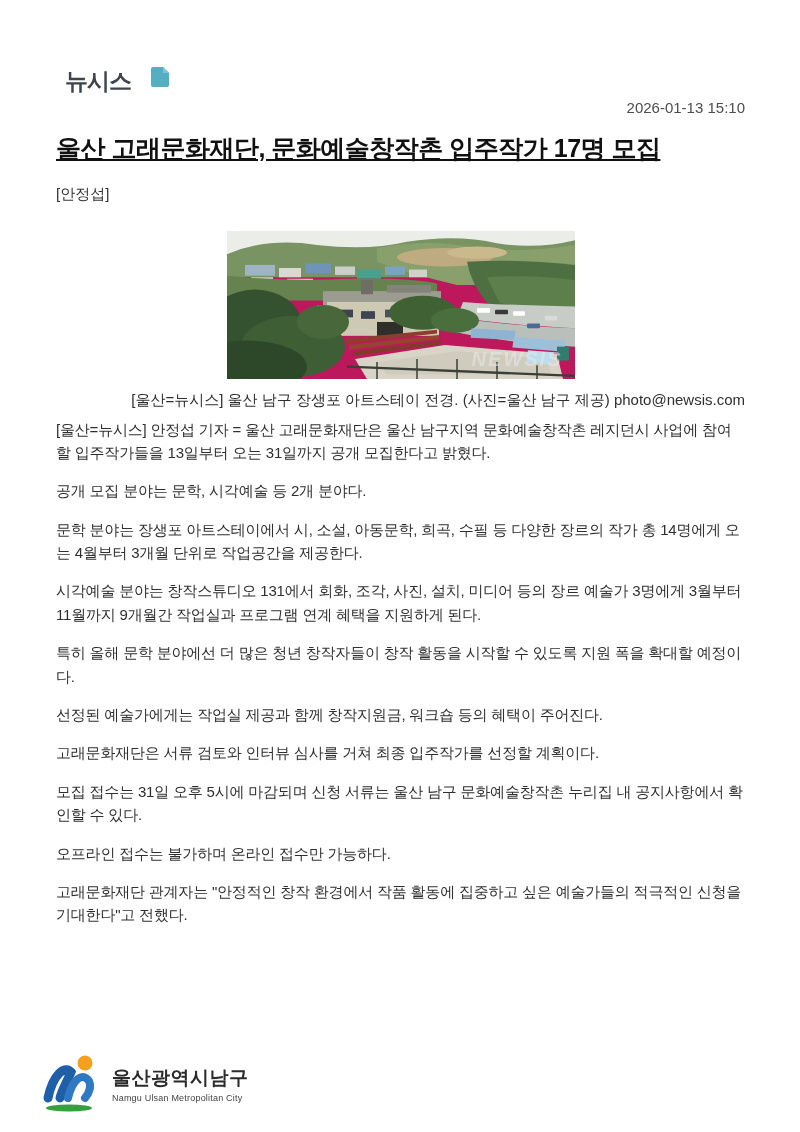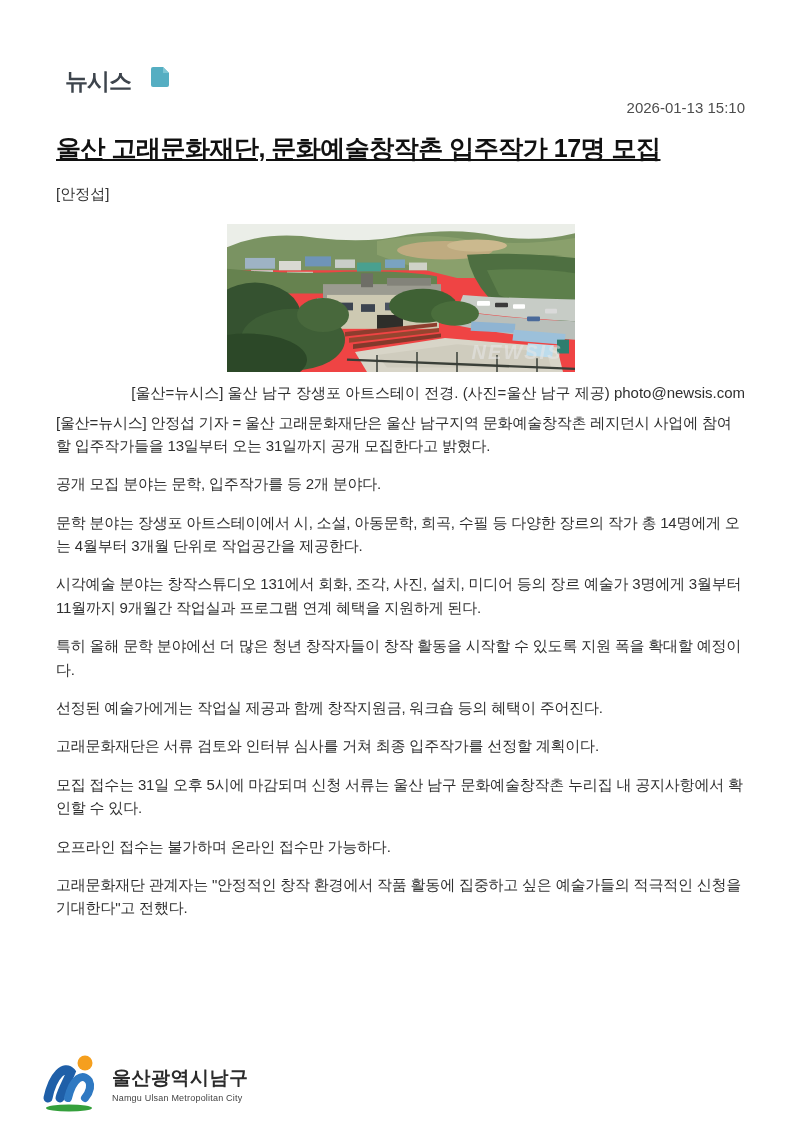--- a/index.html
+++ b/index.html
@@ -10,21 +10,21 @@
   .masthead{display:flex;align-items:flex-start;gap:16px;margin-left:9px;}
   .masthead-text{font-size:23px;font-weight:bold;color:#3d444c;letter-spacing:-1px;}
   .masthead-icon{width:20px;height:22px;margin-left:3px;}
   .dateline{text-align:right;font-size:15px;color:#4d4d4d;margin-top:2px;}
 
   
   h1.headline{margin:16px 0 0 0;font-size:25px;line-height:1.3;font-weight:bold;color:#111111;letter-spacing:-0.5px;text-decoration:underline;}
   .byline{margin-top:20px;font-size:15px;color:#333333;}
 
   
-  .photo-wrap{margin:20px auto 0 auto;width:348px;height:148px;position:relative;overflow:hidden;background:#ef4444;}
+  .photo-wrap{margin:27px auto 0 auto;width:348px;height:148px;position:relative;overflow:hidden;background:#be185d;}
   .photo-wrap svg{display:block;width:100%;height:100%;}
   .watermark{position:absolute;right:12px;bottom:8px;font-size:20px;font-weight:bold;color:#e8e8e8;opacity:0.55;letter-spacing:2px;font-style:italic;}
 
   .caption{margin-top:12px;font-size:15px;color:#2f2f2f;text-align:right;}
 
   
   .article-body{margin-top:8px;}
   .article-body p{margin:0 0 15px 0;font-size:15px;line-height:1.56;color:#2f2f2f;letter-spacing:-0.2px;}
 
   
@@ -124,21 +124,21 @@
       <path d="M120 176 L348 188" stroke="#3a3f38" stroke-width="3" fill="none"></path>
       <path d="M150 170 L150 192 M190 166 L190 192 M230 166 L230 192 M270 170 L270 192 M310 174 L310 192" stroke="#3a3f38" stroke-width="1.5"></path>
     </svg>
     <div class="watermark">NEWSIS</div>
   </div>
 
   <div class="caption">[울산=뉴시스] 울산 남구 장생포 아트스테이 전경. (사진=울산 남구 제공) photo@newsis.com</div>
 
   <div class="article-body">
     <p>[울산=뉴시스] 안정섭 기자 = 울산 고래문화재단은 울산 남구지역 문화예술창작촌 레지던시 사업에 참여할 입주작가들을 13일부터 오는 31일까지 공개 모집한다고 밝혔다.</p>
-    <p>공개 모집 분야는 문학, 입주작가를 등 2개 분야다.</p>
+    <p>공개 모집 분야는 문학, 시각예술 등 2개 분야다.</p>
     <p>문학 분야는 장생포 아트스테이에서 시, 소설, 아동문학, 희곡, 수필 등 다양한 장르의 작가 총 14명에게 오는 4월부터 3개월 단위로 작업공간을 제공한다.</p>
     <p>시각예술 분야는 창작스튜디오 131에서 회화, 조각, 사진, 설치, 미디어 등의 장르 예술가 3명에게 3월부터 11월까지 9개월간 작업실과 프로그램 연계 혜택을 지원하게 된다.</p>
     <p>특히 올해 문학 분야에선 더 많은 청년 창작자들이 창작 활동을 시작할 수 있도록 지원 폭을 확대할 예정이다.</p>
     <p>선정된 예술가에게는 작업실 제공과 함께 창작지원금, 워크숍 등의 혜택이 주어진다.</p>
     <p>고래문화재단은 서류 검토와 인터뷰 심사를 거쳐 최종 입주작가를 선정할 계획이다.</p>
     <p>모집 접수는 31일 오후 5시에 마감되며 신청 서류는 울산 남구 문화예술창작촌 누리집 내 공지사항에서 확인할 수 있다.</p>
     <p>오프라인 접수는 불가하며 온라인 접수만 가능하다.</p>
     <p>고래문화재단 관계자는 "안정적인 창작 환경에서 작품 활동에 집중하고 싶은 예술가들의 적극적인 신청을 기대한다"고 전했다.</p>
   </div>
 

